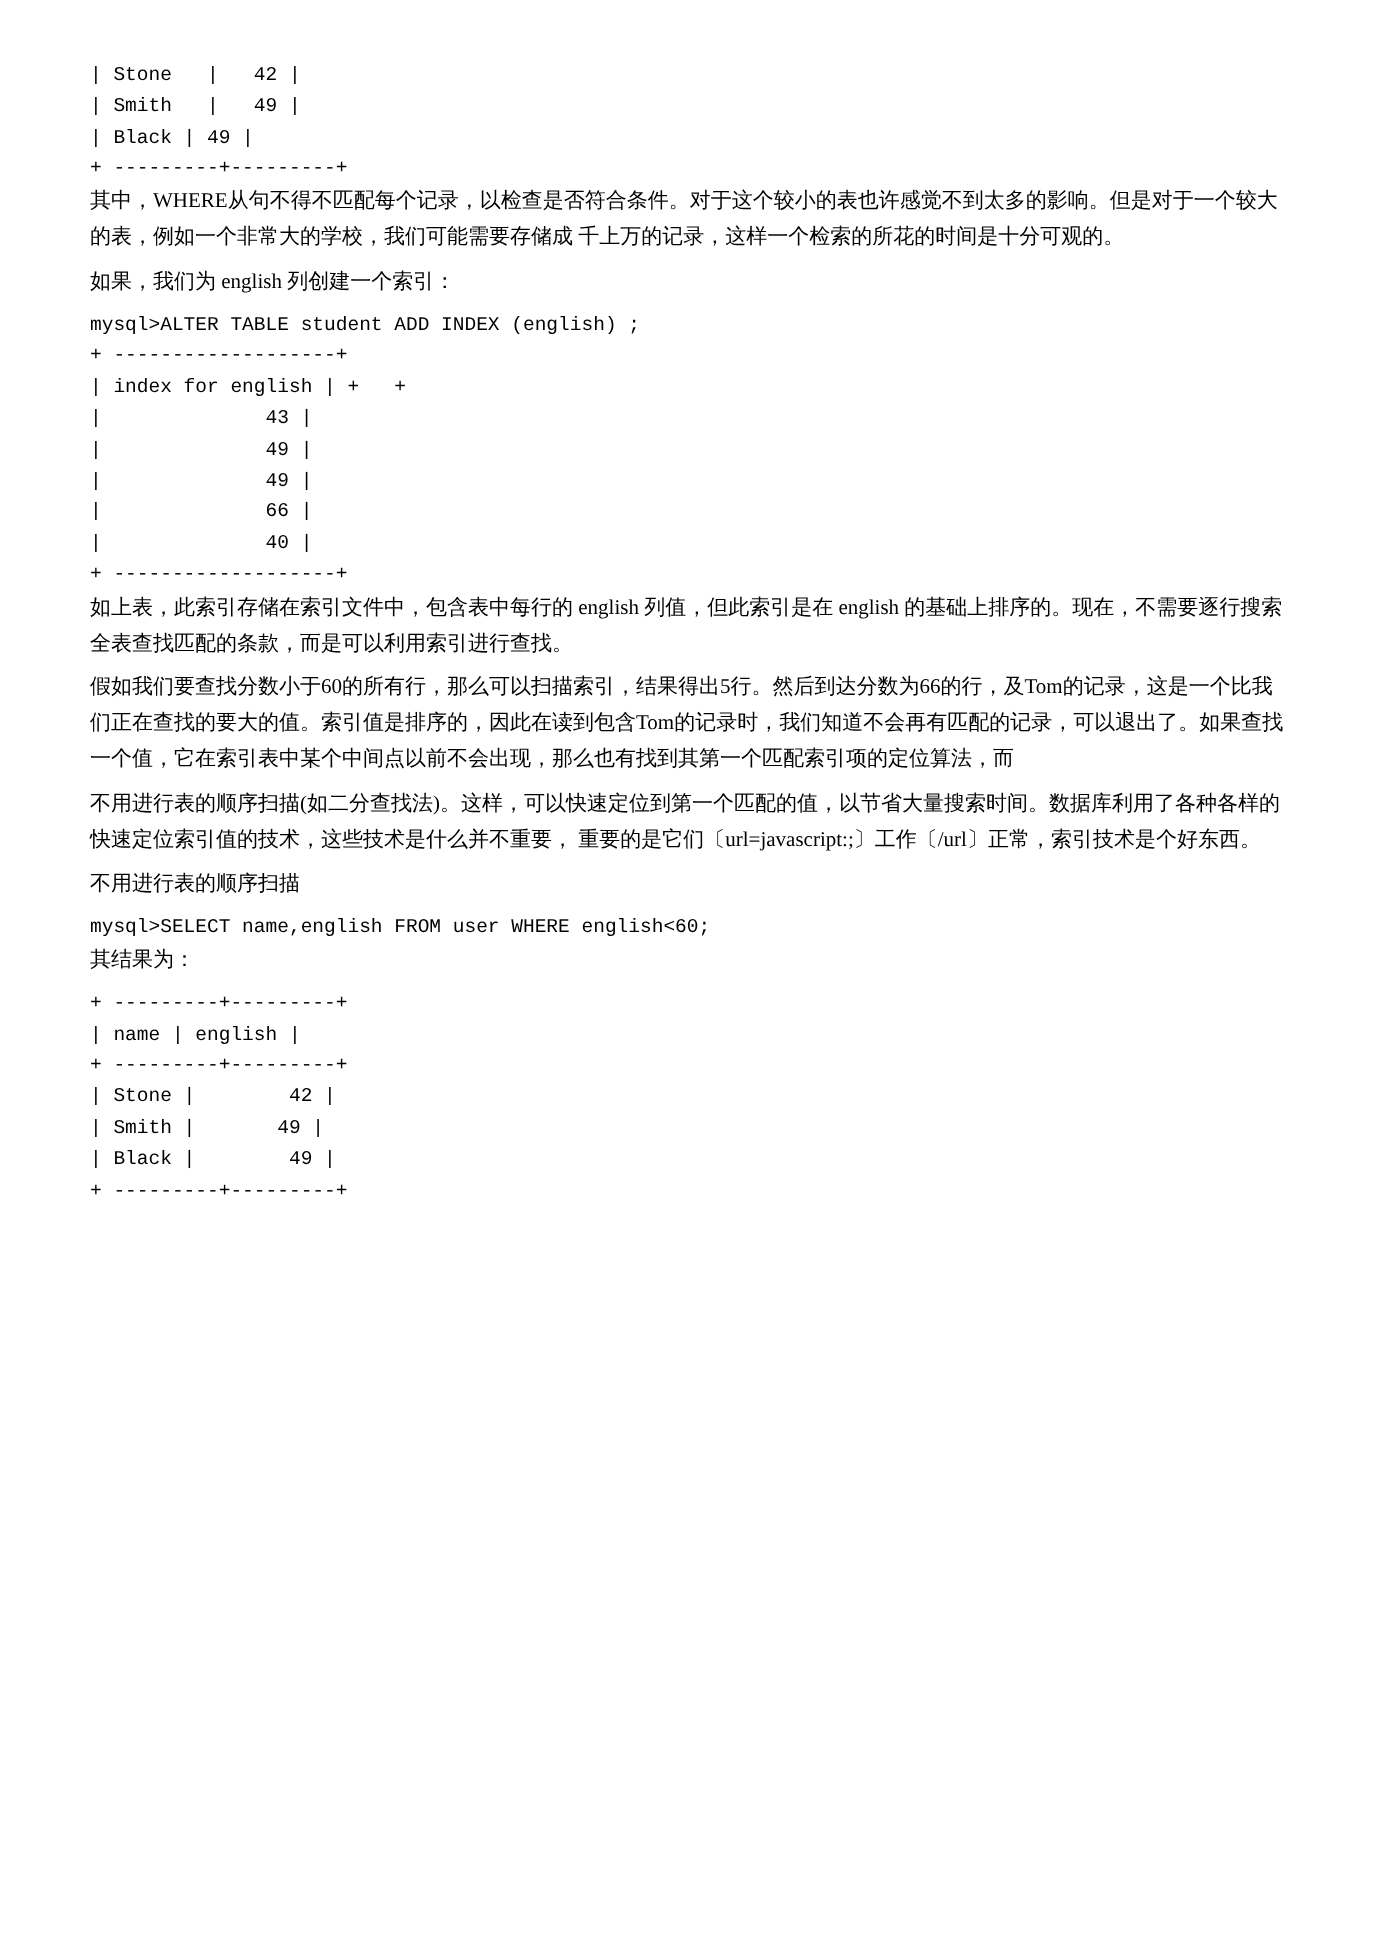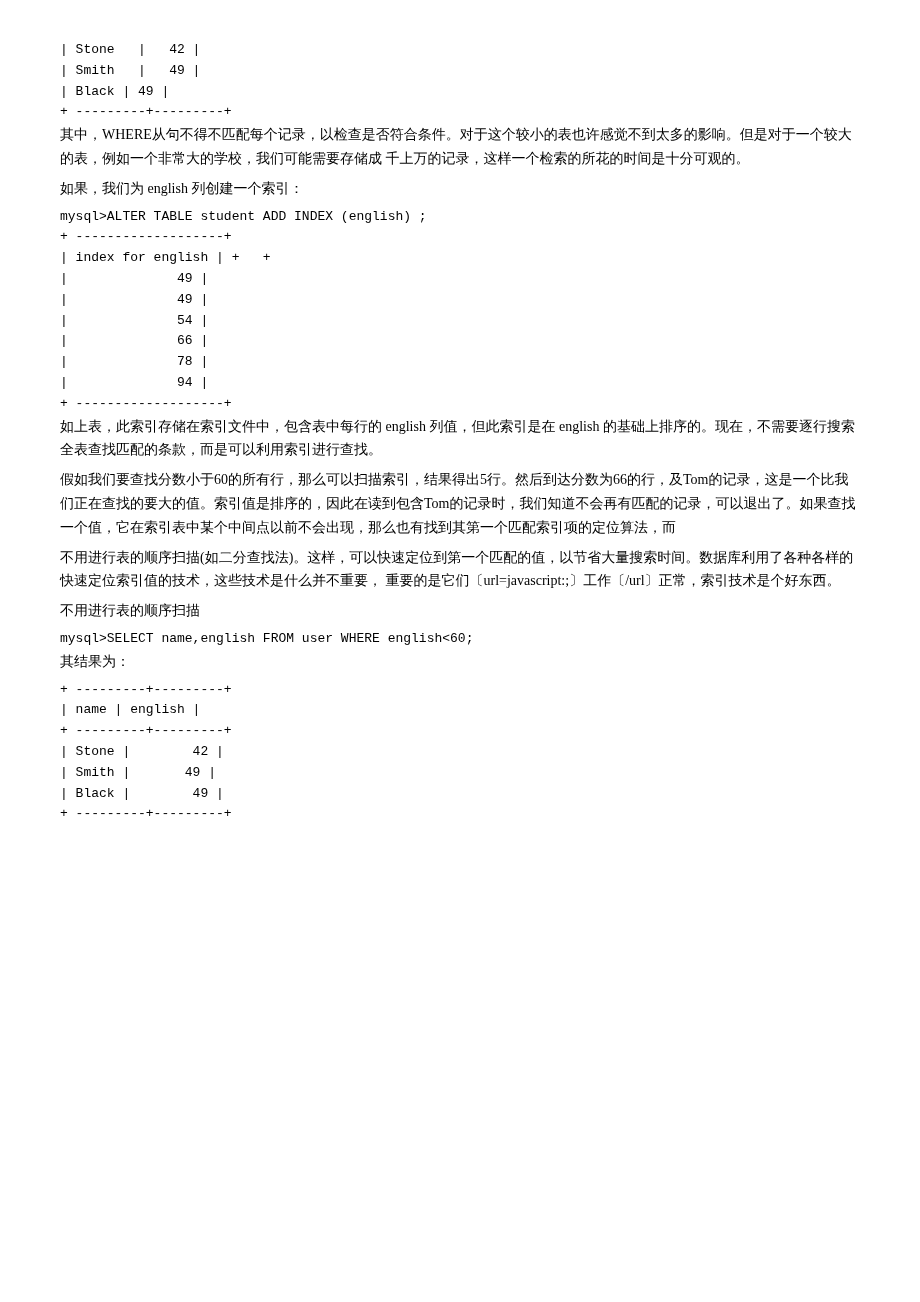--- a/index.html
+++ b/index.html
@@ -44,26 +44,25 @@
 
 <p class="para">如果，我们为 english 列创建一个索引：</p>
 
 <div>
   <span class="code-line">mysql&gt;ALTER TABLE student ADD INDEX (english) ;</span>
 </div>
 
 <div>
   <span class="code-line">+ -------------------+</span>
   <span class="code-line">| index for english | +   +</span>
+  <span class="code-line">|              43 |</span>
   <span class="code-line">|              49 |</span>
   <span class="code-line">|              49 |</span>
-  <span class="code-line">|              54 |</span>
   <span class="code-line">|              66 |</span>
-  <span class="code-line">|              78 |</span>
-  <span class="code-line">|              94 |</span>
+  <span class="code-line">|              40 |</span>
   <span class="code-line">+ -------------------+</span>
 </div>
 
 <p class="para">如上表，此索引存储在索引文件中，包含表中每行的  english  列值，但此索引是在  english 的基础上排序的。现在，不需要逐行搜索全表查找匹配的条款，而是可以利用索引进行查找。</p>
 
 <p class="para">假如我们要查找分数小于60的所有行，那么可以扫描索引，结果得出5行。然后到达分数为66的行，及Tom的记录，这是一个比我们正在查找的要大的值。索引值是排序的，因此在读到包含Tom的记录时，我们知道不会再有匹配的记录，可以退出了。如果查找一个值，它在索引表中某个中间点以前不会出现，那么也有找到其第一个匹配索引项的定位算法，而</p>
 
 <p class="para">不用进行表的顺序扫描(如二分查找法)。这样，可以快速定位到第一个匹配的值，以节省大量搜索时间。数据库利用了各种各样的快速定位索引值的技术，这些技术是什么并不重要，  重要的是它们〔url=javascript:;〕工作〔/url〕正常，索引技术是个好东西。</p>
 
 <p class="para">不用进行表的顺序扫描</p>

